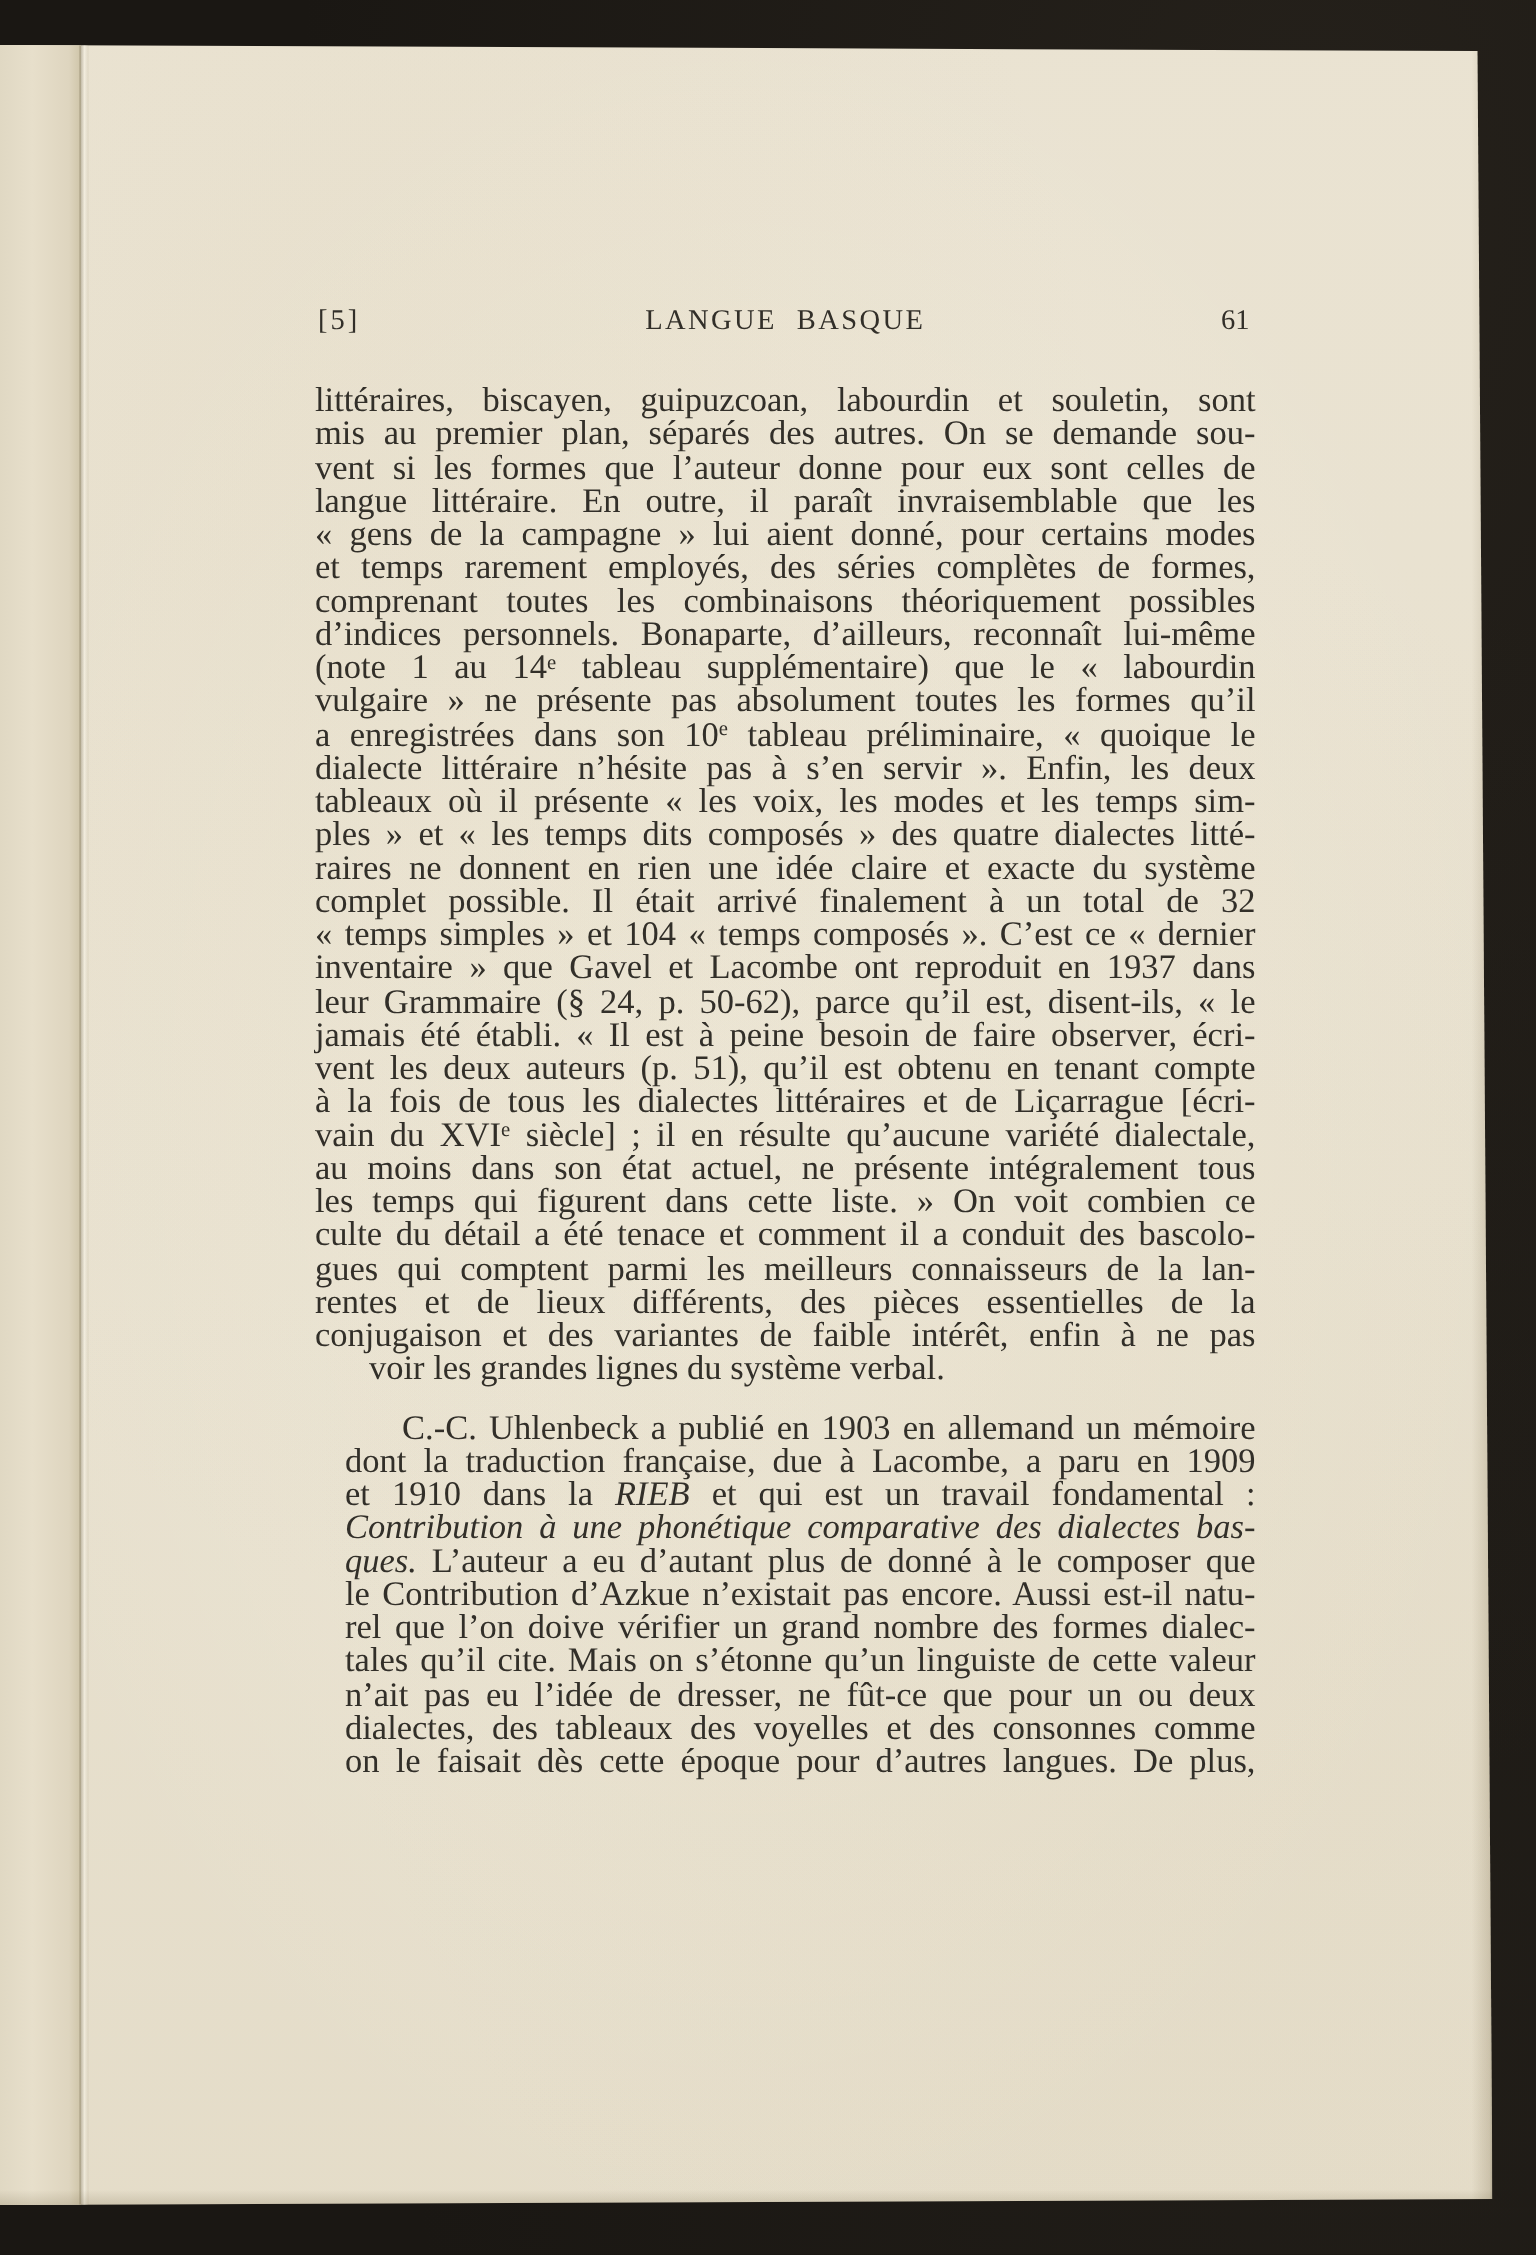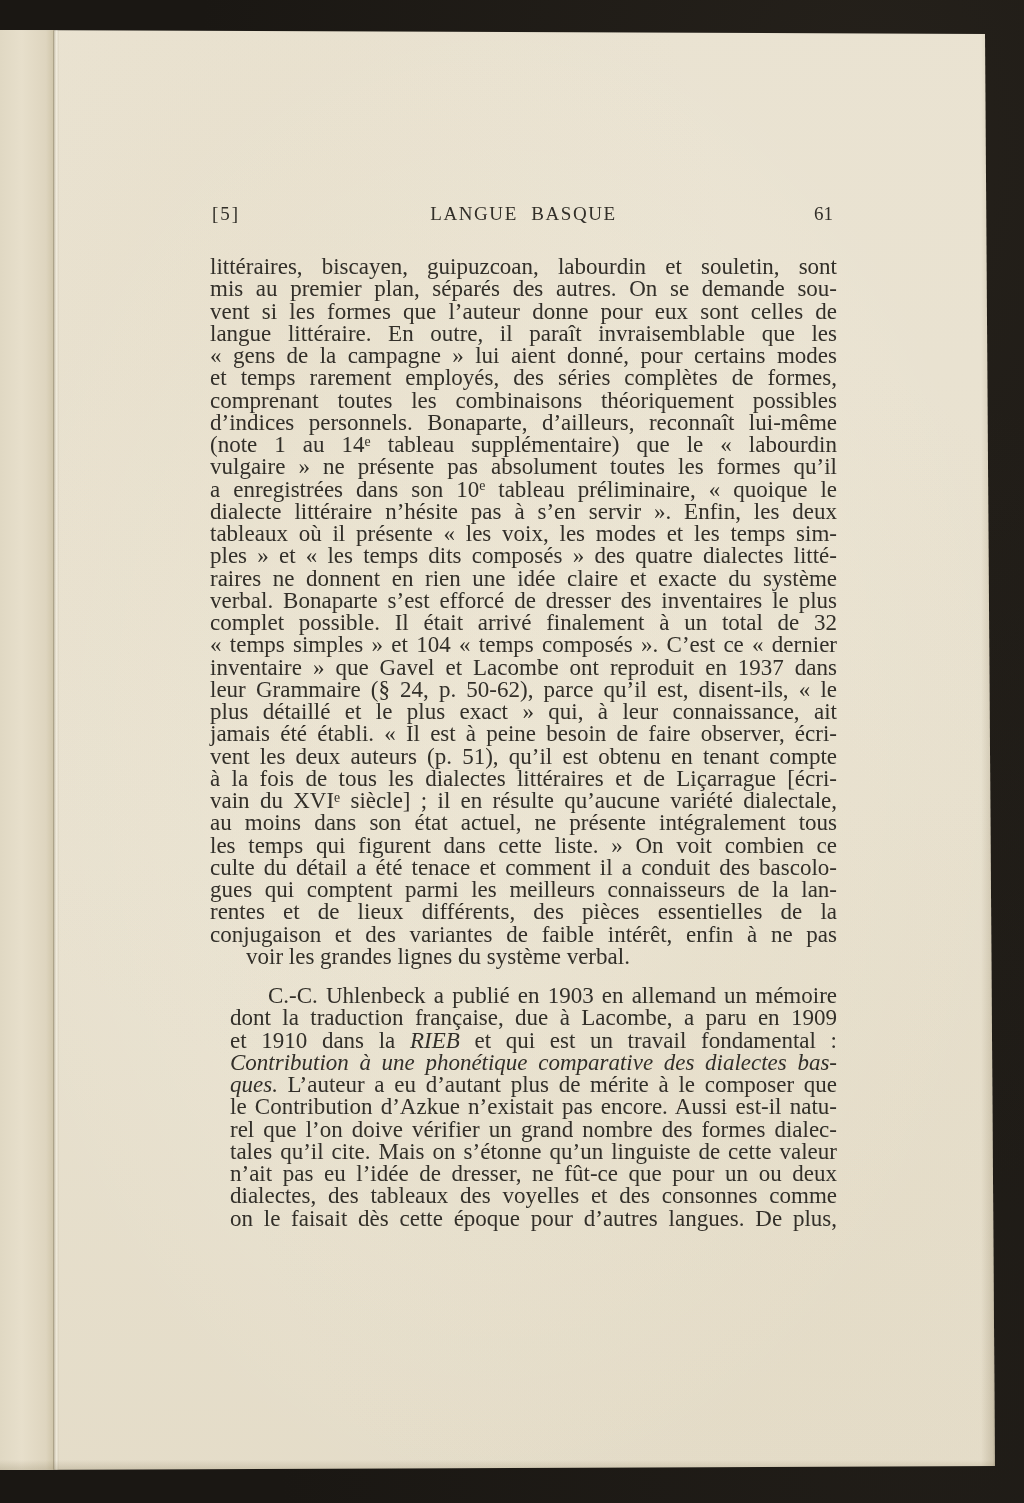--- a/index.html
+++ b/index.html
@@ -97,44 +97,42 @@
           <div class="line"><span>et temps rarement employés, des séries complètes de formes,</span></div>
           <div class="line"><span>comprenant toutes les combinaisons théoriquement possibles</span></div>
           <div class="line"><span>d’indices personnels. Bonaparte, d’ailleurs, reconnaît lui-même</span></div>
           <div class="line"><span>(note 1 au 14</span><sup>e</sup><span> tableau supplémentaire) que le « labourdin</span></div>
           <div class="line"><span>vulgaire » ne présente pas absolument toutes les formes qu’il</span></div>
           <div class="line"><span>a enregistrées dans son 10</span><sup>e</sup><span> tableau préliminaire, « quoique le</span></div>
           <div class="line"><span>dialecte littéraire n’hésite pas à s’en servir ». Enfin, les deux</span></div>
           <div class="line"><span>tableaux où il présente « les voix, les modes et les temps sim-</span></div>
           <div class="line"><span>ples » et « les temps dits composés » des quatre dialectes litté-</span></div>
           <div class="line"><span>raires ne donnent en rien une idée claire et exacte du système</span></div>
-          <div class="line"><span>verbal. Bonaparte s’est efforcé de dresser des inventaires le plus</span></div>
           <div class="line"><span>complet possible. Il était arrivé finalement à un total de 32</span></div>
           <div class="line"><span>« temps simples » et 104 « temps composés ». C’est ce « dernier</span></div>
           <div class="line"><span>inventaire » que Gavel et Lacombe ont reproduit en 1937 dans</span></div>
           <div class="line"><span>leur Grammaire (§ 24, p. 50-62), parce qu’il est, disent-ils, « le</span></div>
-          <div class="line"><span>plus détaillé et le plus exact » qui, à leur connaissance, ait</span></div>
           <div class="line"><span>jamais été établi. « Il est à peine besoin de faire observer, écri-</span></div>
           <div class="line"><span>vent les deux auteurs (p. 51), qu’il est obtenu en tenant compte</span></div>
           <div class="line"><span>à la fois de tous les dialectes littéraires et de Liçarrague [écri-</span></div>
           <div class="line"><span>vain du XVI</span><sup>e</sup><span> siècle] ; il en résulte qu’aucune variété dialectale,</span></div>
           <div class="line"><span>au moins dans son état actuel, ne présente intégralement tous</span></div>
           <div class="line"><span>les temps qui figurent dans cette liste. » On voit combien ce</span></div>
           <div class="line"><span>culte du détail a été tenace et comment il a conduit des bascolo-</span></div>
           <div class="line"><span>gues qui comptent parmi les meilleurs connaisseurs de la lan-</span></div>
           <div class="line"><span>rentes et de lieux différents, des pièces essentielles de la</span></div>
           <div class="line"><span>conjugaison et des variantes de faible intérêt, enfin à ne pas</span></div>
           <div class="line no-just"><span>voir les grandes lignes du système verbal.</span></div>
         </div>
         <div class="paragraph">
           <div class="line indent"><span>C.-C. Uhlenbeck a publié en 1903 en allemand un mémoire</span></div>
           <div class="line"><span>dont la traduction française, due à Lacombe, a paru en 1909</span></div>
           <div class="line"><span>et 1910 dans la </span><span class="it">RIEB</span><span> et qui est un travail fondamental :</span></div>
           <div class="line"><span class="it">Contribution à une phonétique comparative des dialectes bas-</span></div>
-          <div class="line"><span class="it">ques.</span><span> L’auteur a eu d’autant plus de mérite à le composer que</span></div>
+          <div class="line"><span class="it">ques.</span><span> L’auteur a eu d’autant plus de donné à le composer que</span></div>
           <div class="line"><span>le Contribution d’Azkue n’existait pas encore. Aussi est-il natu-</span></div>
           <div class="line"><span>rel que l’on doive vérifier un grand nombre des formes dialec-</span></div>
           <div class="line"><span>tales qu’il cite. Mais on s’étonne qu’un linguiste de cette valeur</span></div>
           <div class="line"><span>n’ait pas eu l’idée de dresser, ne fût-ce que pour un ou deux</span></div>
           <div class="line"><span>dialectes, des tableaux des voyelles et des consonnes comme</span></div>
           <div class="line"><span>on le faisait dès cette époque pour d’autres langues. De plus,</span></div>
         </div>
       </div>
   </div>
 </div>

